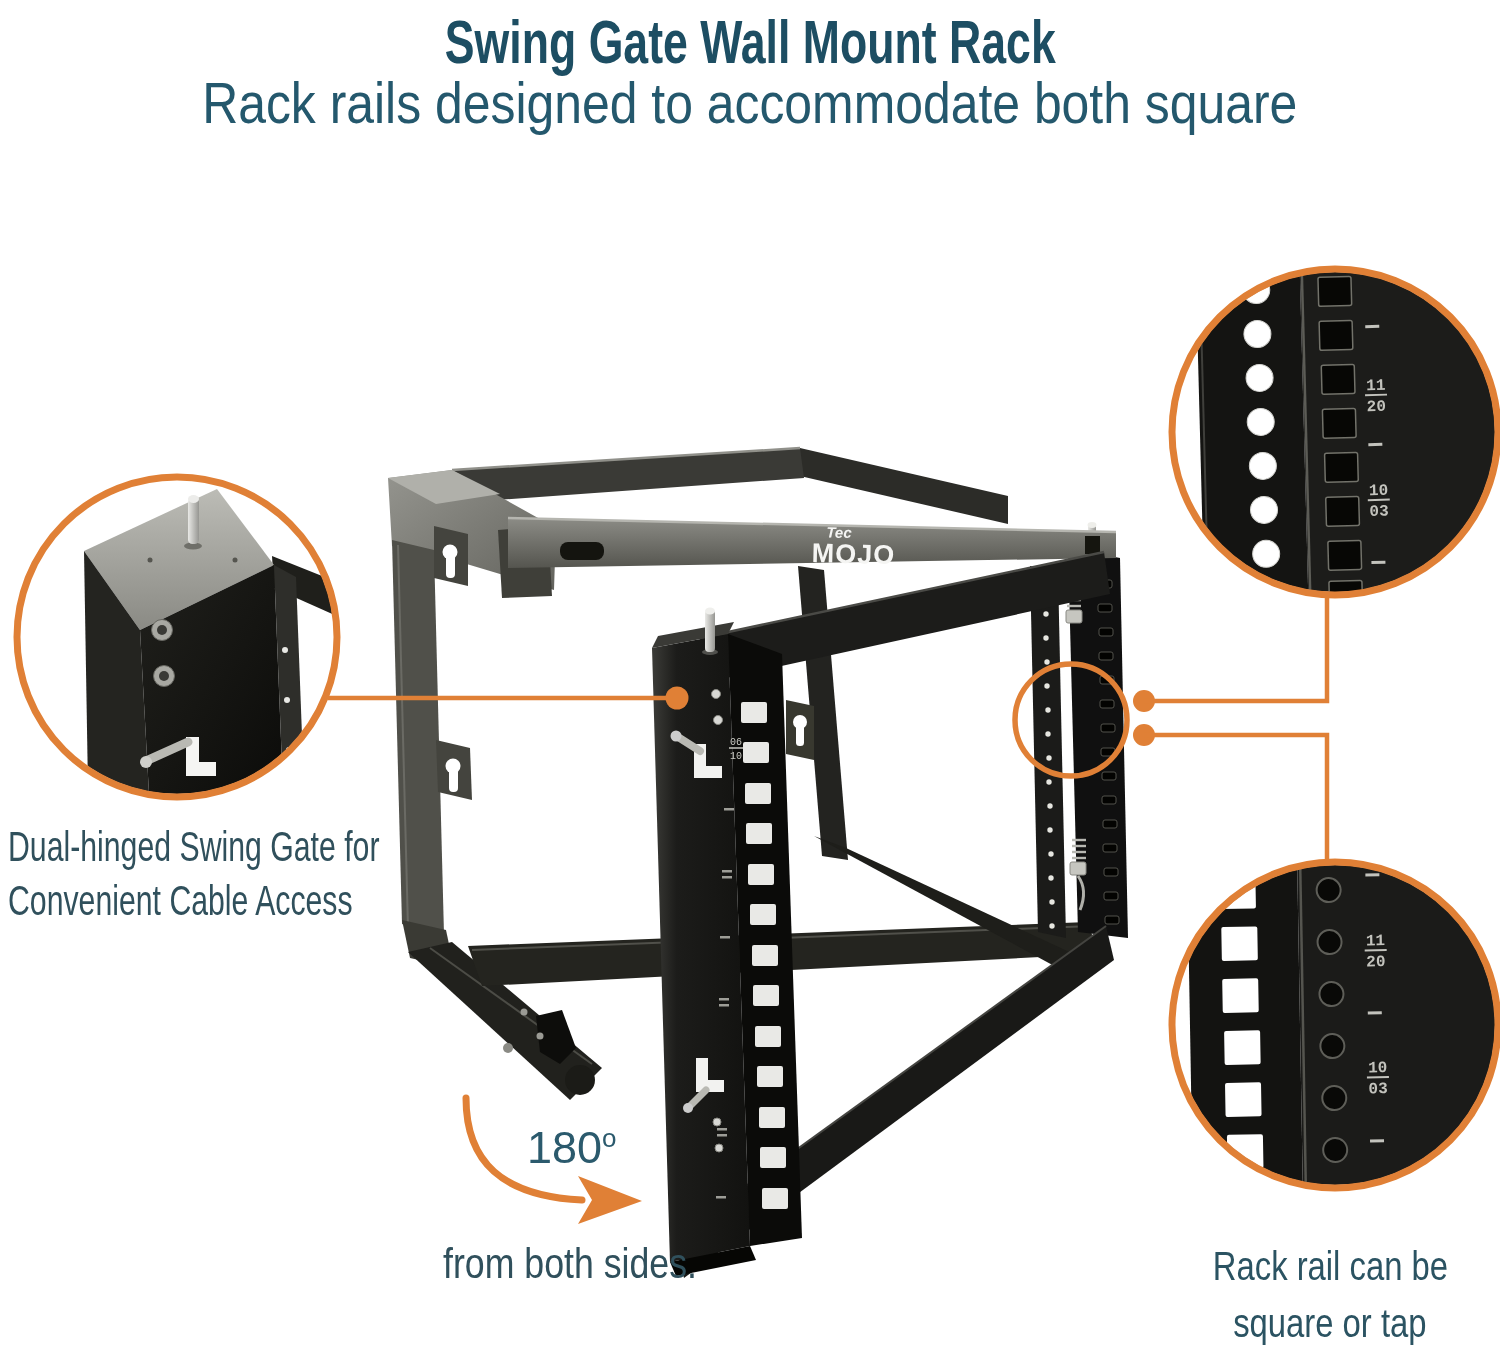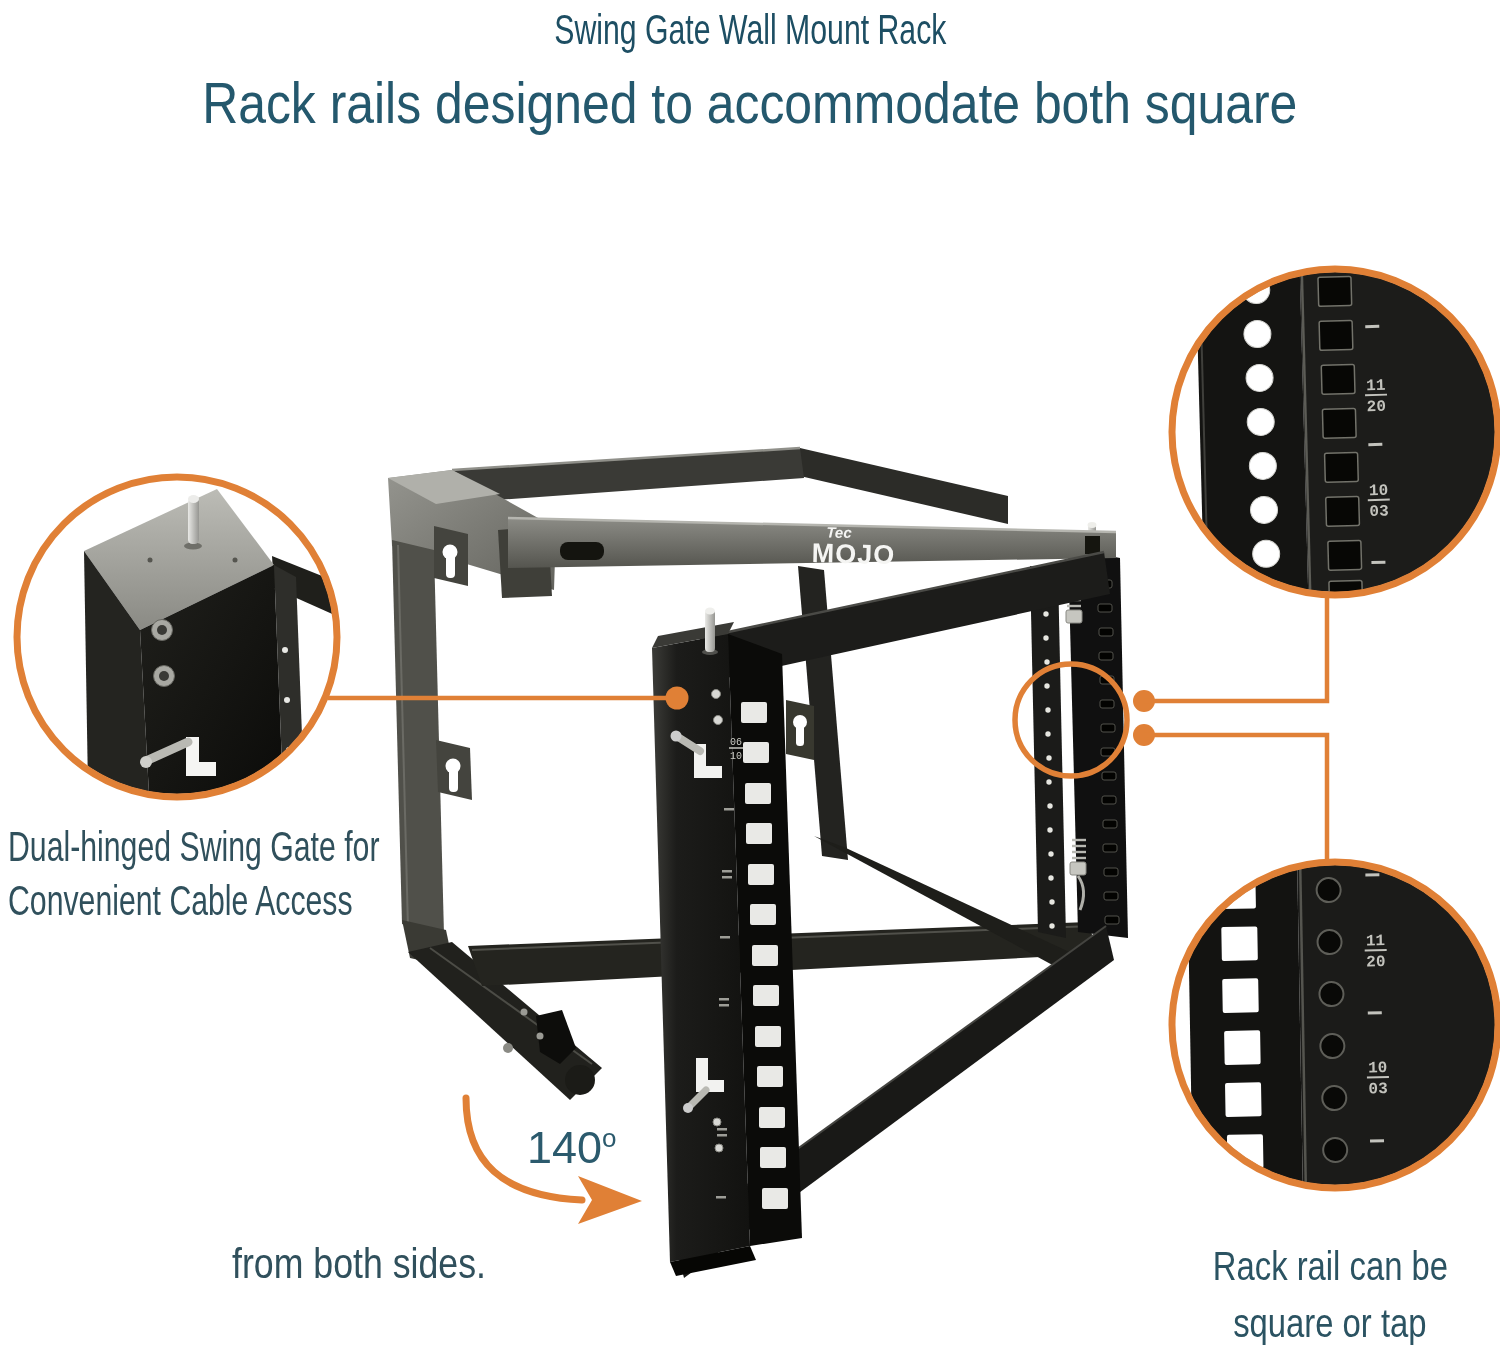--- a/index.html
+++ b/index.html
@@ -1,21 +1,21 @@
 <!DOCTYPE html>
 <html><head>
 <meta charset="utf-8">
 <style>
   html,body{margin:0;padding:0;background:#fff;}
   .canvas{position:relative;width:1500px;height:1369px;background:#ffffff;overflow:hidden;
           font-family:"Liberation Sans", sans-serif;}
   .canvas svg{position:absolute;left:0;top:0;z-index:1;}
-  .txt{position:absolute;z-index:2;}
+  .txt{position:absolute;z-index:2;text-align:center;}
   .squeeze{display:inline-block;transform-origin:left center;white-space:nowrap;}
-  .title{left:0;top:6px;width:1500px;text-align:center;color:#1d4e63;font-weight:normal;font-size:42px;}
+  .title{left:0;top:6px;width:1500px;text-align:center;color:#1d4e63;font-weight:bold;font-size:62px;}
   .title .squeeze{transform:scaleX(0.72);transform-origin:center;letter-spacing:0px;}
   .subtitle{left:0;top:72px;width:1500px;text-align:center;color:#24586d;font-size:58px;line-height:61px;font-weight:400;}
   .subtitle .squeeze{transform:scaleX(0.86);transform-origin:center;}
   .left-label{left:8px;top:820px;width:460px;color:#30505c;font-size:42px;line-height:54px;}
   .left-label .squeeze{transform:scaleX(0.72);}
   .angle-label{left:527px;top:1122px;color:#2b5a6d;font-size:45px;}
   .angle-label sup{font-size:26px;vertical-align:super;}
   .bottom-caption{left:232px;top:1238px;width:720px;color:#30505c;font-size:42px;line-height:51px;}
   .bottom-caption .squeeze{transform:scaleX(0.85);}
   .right-caption{left:1135px;top:1238px;width:390px;text-align:center;color:#2b5362;font-size:40px;line-height:57px;}
@@ -391,21 +391,21 @@
   <div class="txt subtitle">
     <span class="line"><span class="squeeze">Rack rails designed to accommodate both square</span></span>
   </div>
 
   <div class="txt left-label">
     <span class="line"><span class="squeeze">Dual-hinged Swing Gate for</span></span>
     <span class="line"><span class="squeeze">Convenient Cable Access</span></span>
   </div>
 
   <div class="txt angle-label">
-    <span>140</span><sup>o</sup>
+    <span>180</span><sup>o</sup>
   </div>
 
   <div class="txt bottom-caption">
     <span class="line"><span class="squeeze">from both sides.</span></span>
   </div>
 
   <div class="txt right-caption">
     <span class="line"><span class="squeeze">Rack rail can be</span></span>
     <span class="line"><span class="squeeze">square or tap</span></span>
   </div>

